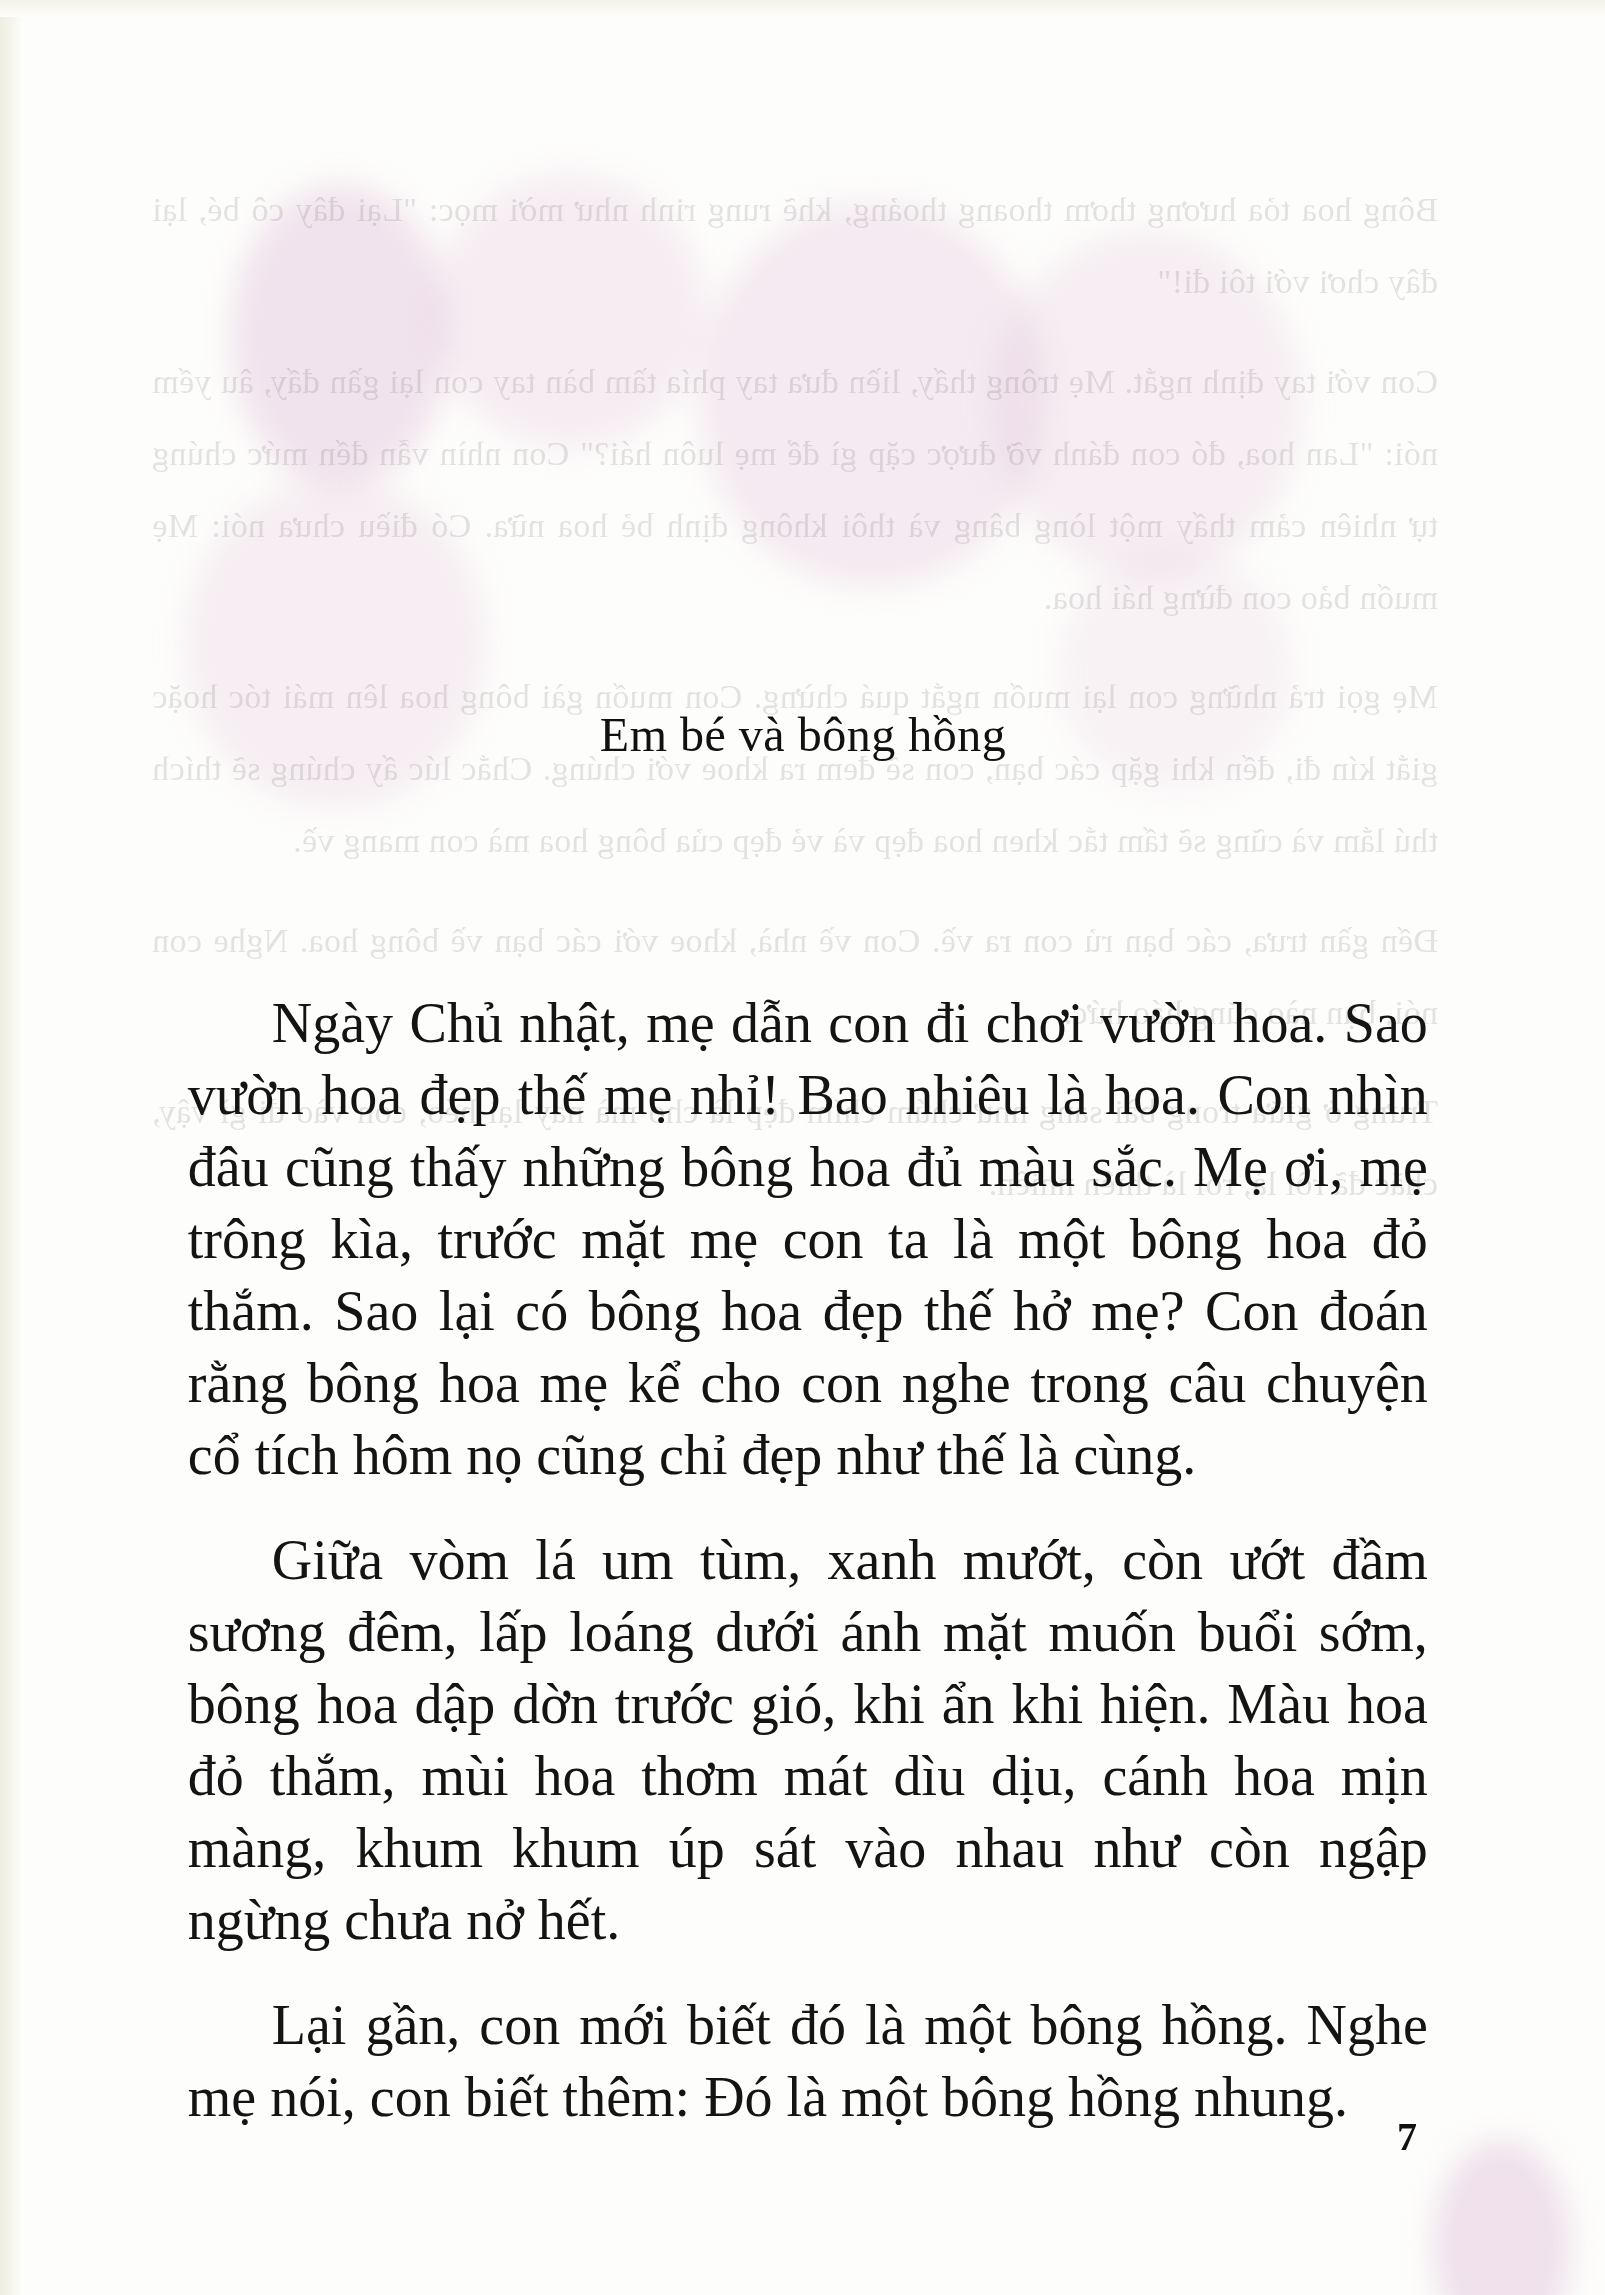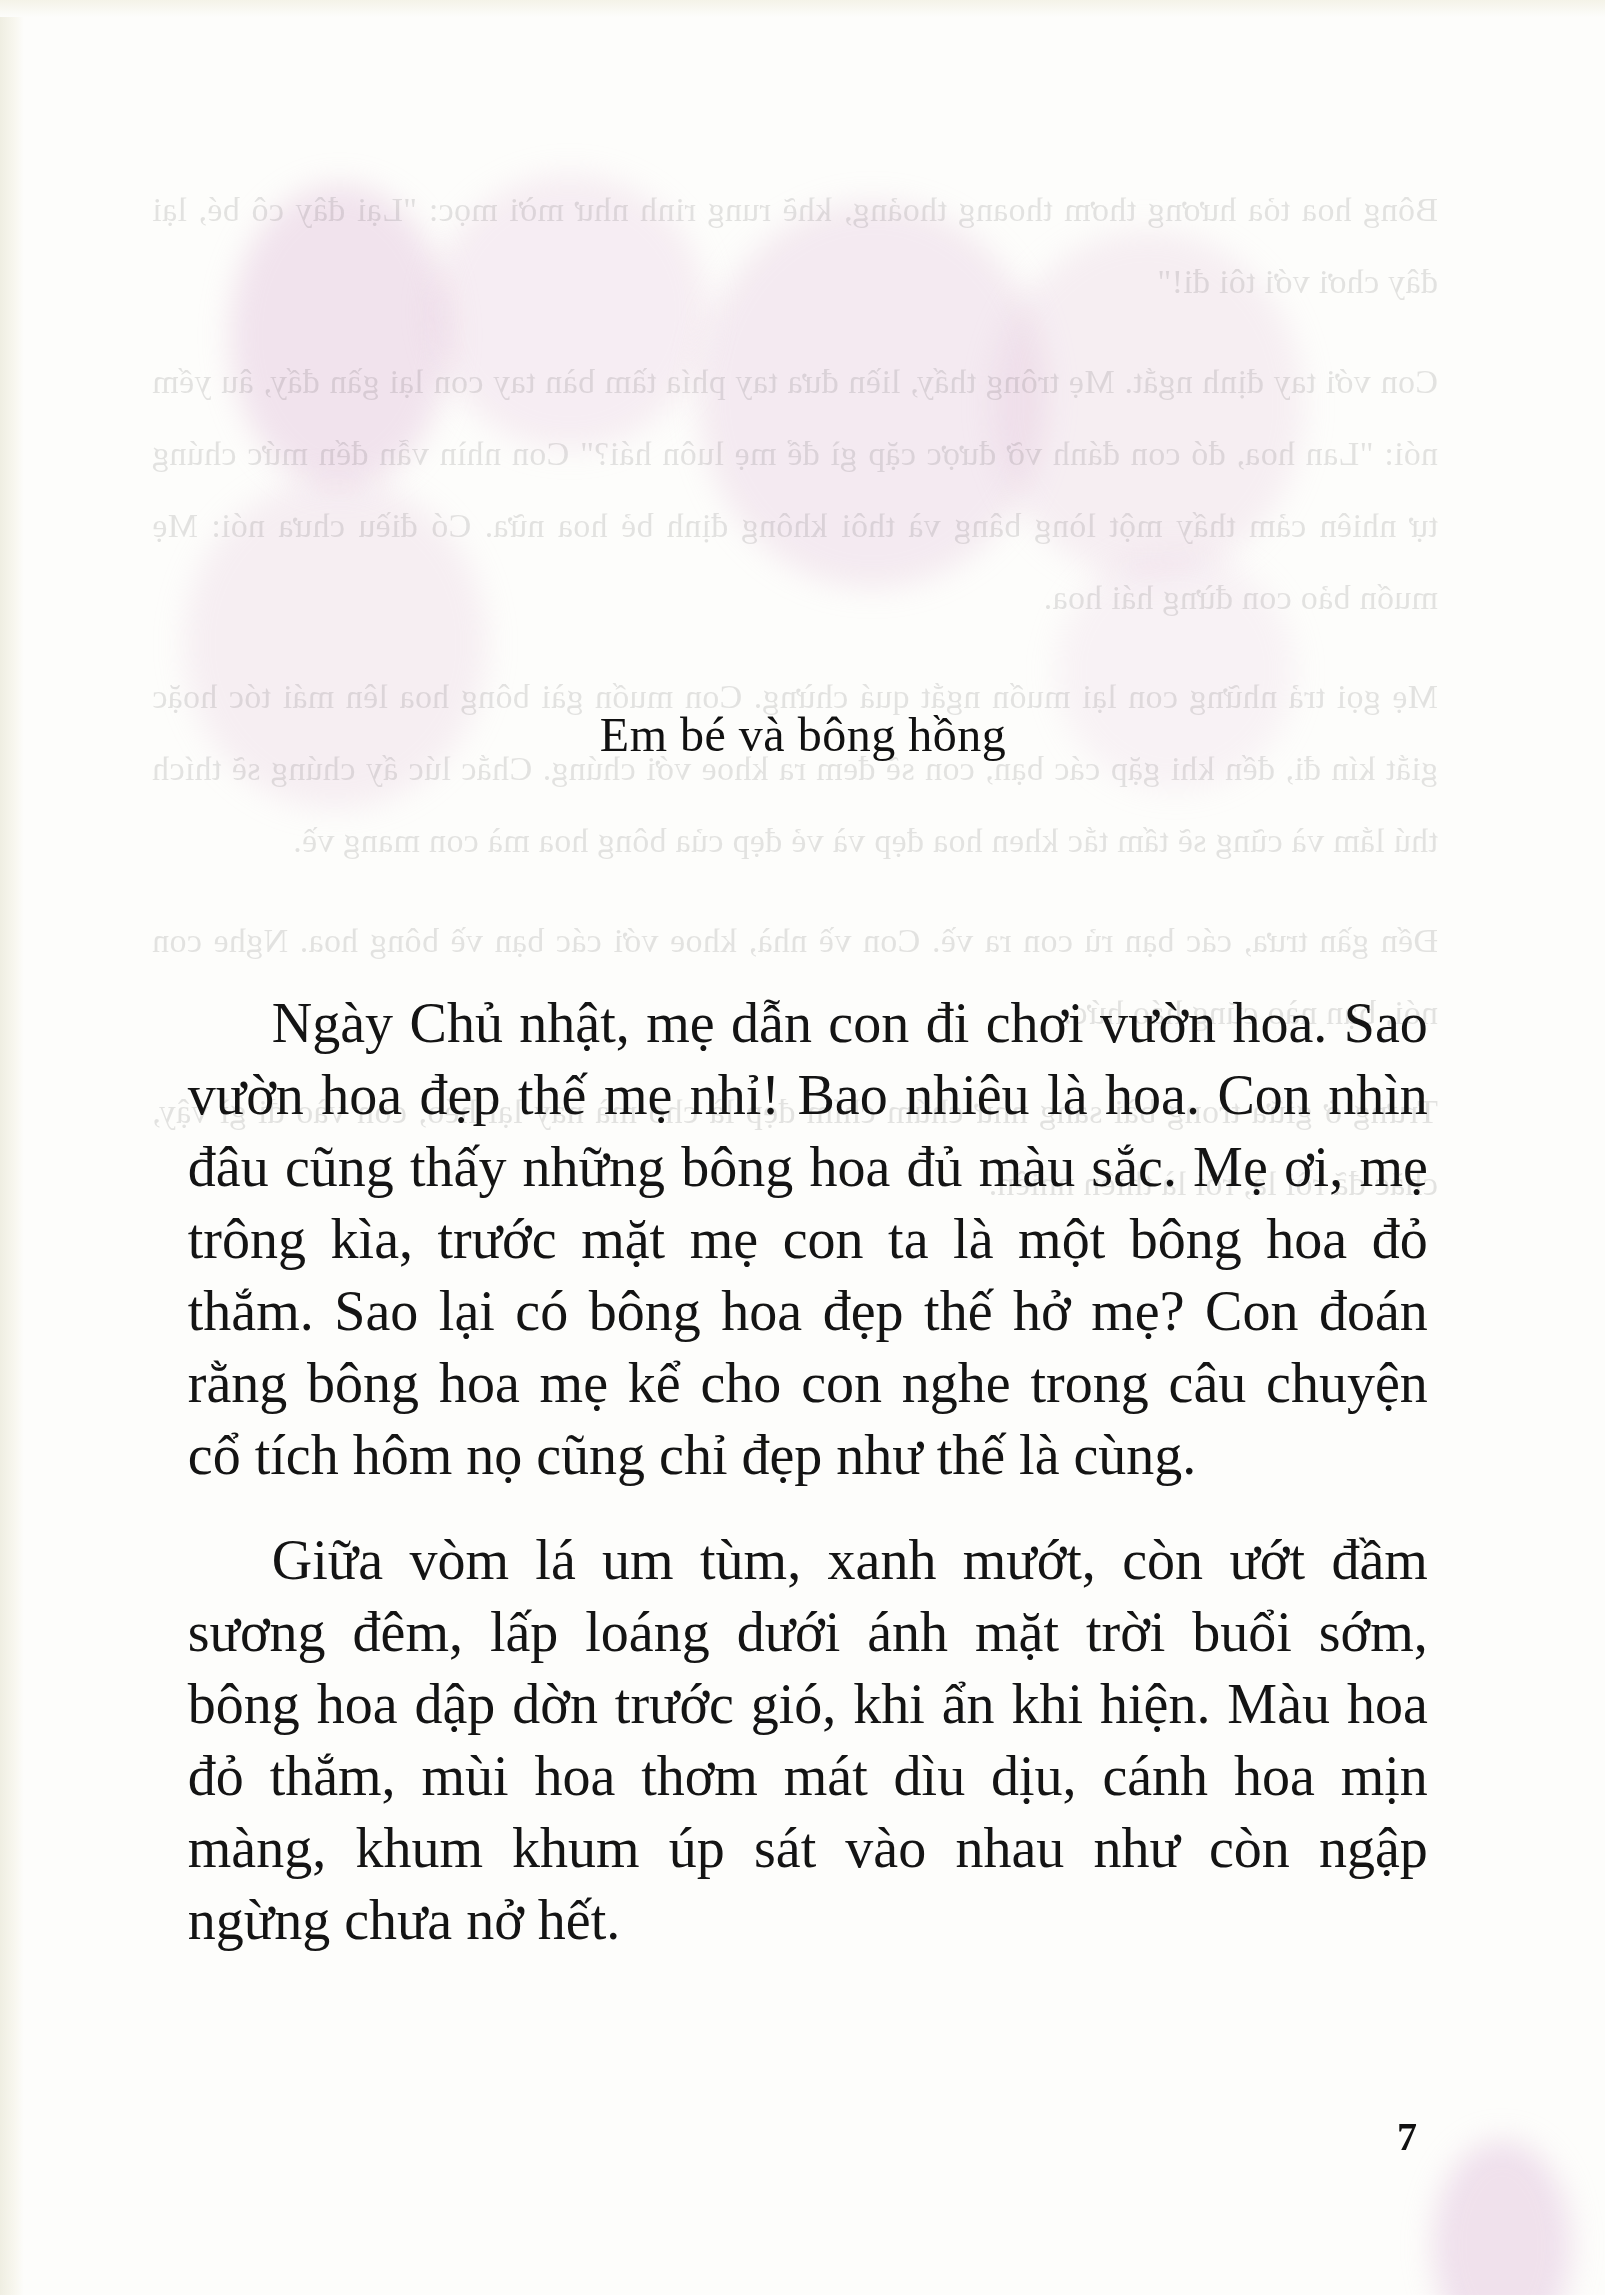--- a/index.html
+++ b/index.html
@@ -136,21 +136,22 @@
     <p>Đến gần trưa, các bạn rủ con ra về. Con về nhà, khoe với các bạn về bông hoa. Nghe con nói, bạn nào cũng háo hức.</p>
     <p>Trưng ở giữa trong bài sáng như chúm chím đẹp là cho mà nay lại héo, con vào đi gì vậy, chắc đã rồi là, rồi là thiên nhiên.</p>
   </div>
 
   <div class="content">
 
     <h1 class="chapter-title">Em bé và bông hồng</h1>
 
     <div class="body-text">
       <p>Ngày Chủ nhật, mẹ dẫn con đi chơi vườn hoa. Sao vườn hoa đẹp thế mẹ nhỉ! Bao nhiêu là hoa. Con nhìn đâu cũng thấy những bông hoa đủ màu sắc. Mẹ ơi, mẹ trông kìa, trước mặt mẹ con ta là một bông hoa đỏ thắm. Sao lại có bông hoa đẹp thế hở mẹ? Con đoán rằng bông hoa mẹ kể cho con nghe trong câu chuyện cổ tích hôm nọ cũng chỉ đẹp như thế là cùng.</p>
-      <p>Giữa vòm lá um tùm, xanh mướt, còn ướt đầm sương đêm, lấp loáng dưới ánh mặt trời buổi sớm, bông hoa dập dờn trước gió, khi ẩn khi hiện. Màu hoa đỏ thắm, mùi hoa thơm mát dìu dịu, cánh hoa mịn màng, khum khum úp sát vào nhau như còn ngập ngừng chưa nở hết.</p>
+      <p>Giữa vòm lá um tùm, xanh mướt, còn ướt đầm sương đêm, lấp loáng dưới ánh mặt muốn buổi sớm, bông hoa dập dờn trước gió, khi ẩn khi hiện. Màu hoa đỏ thắm, mùi hoa thơm mát dìu dịu, cánh hoa mịn màng, khum khum úp sát vào nhau như còn ngập ngừng chưa nở hết.</p>
+      <p>Lại gần, con mới biết đó là một bông hồng. Nghe mẹ nói, con biết thêm: Đó là một bông hồng nhung.</p>
     </div>
 
   </div>
 
   <div class="page-number">7</div>
 
 </div>
 
 
 </body></html>

